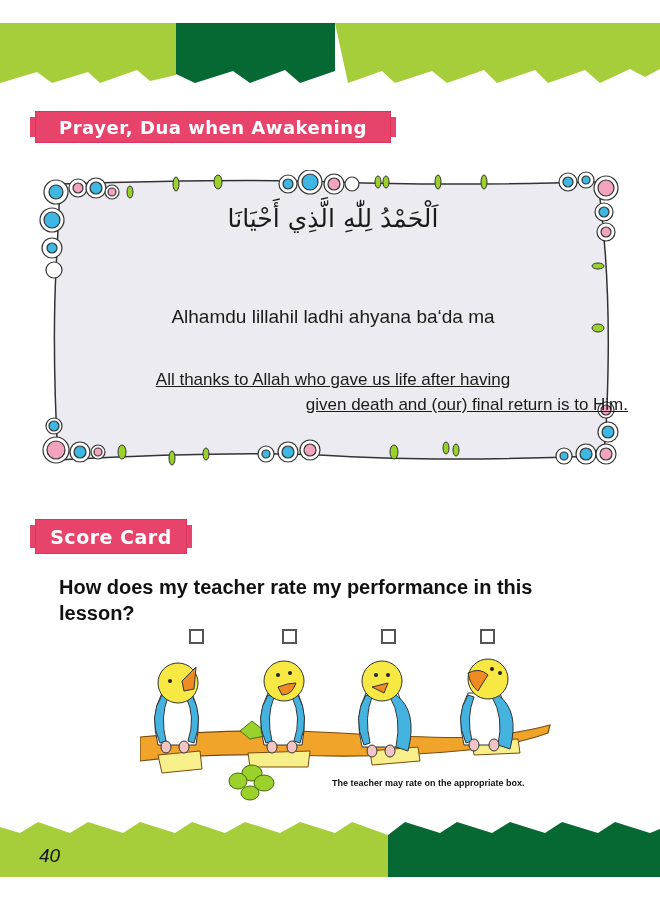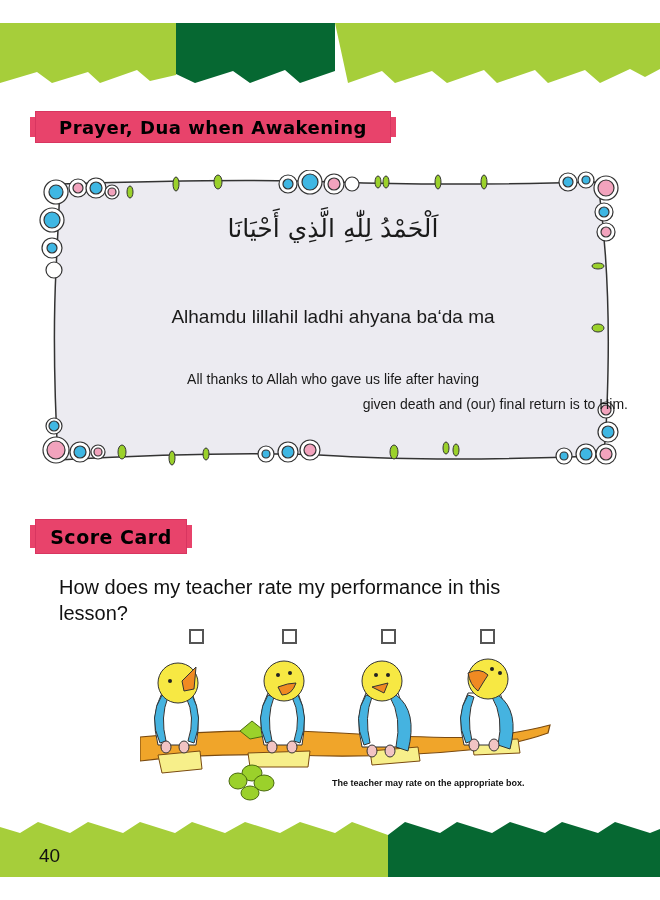--- a/index.html
+++ b/index.html
@@ -1,38 +1,38 @@
 <!DOCTYPE html>
 <html><head>
 <meta charset="utf-8">
 <style>
   html, body { margin:0; padding:0; }
   body { width:660px; height:900px; background:#ffffff; position:relative; overflow:hidden; font-family:"Liberation Sans", sans-serif; }
   .abs { position:absolute; }
   .band { position:absolute; left:0; width:660px; }
   .banner {
-    position:absolute; background:#e8436b; color:#000000;
+    position:absolute; background:#e8436b; color:#ffffff;
     font-family:"DejaVu Sans", sans-serif; font-weight:bold;
     display:flex; align-items:center; justify-content:center;
     letter-spacing:0.5px;
     box-shadow: inset 0 0 0 1px #d83560;
   }
   .banner::before, .banner::after {
     content:""; position:absolute; top:6px; bottom:6px; width:5px; background:#e8436b;
   }
   .banner::before { left:-5px; }
   .banner::after { right:-5px; }
   .card-text { position:absolute; left:0; width:100%; text-align:center; color:#1a1a1a; }
   .arabic { font-family:"DejaVu Serif", serif; direction:rtl; font-size:25px; }
   .translit { font-size:19px; line-height:26px; }
-  .translation { font-size:14px; line-height:25px; }
-  .question { font-weight:normal; font-size:20px; line-height:26px; color:#111; }
+  .translation { font-size:17px; line-height:25px;text-decoration:underline; }
+  .question { font-weight:bold; font-size:20px; line-height:26px; color:#111; }
   .checkbox { position:absolute; width:15px; height:15px; border:2px solid #555; background:#fff; box-sizing:border-box; }
   .note { font-weight:bold; font-size:9px; color:#111; }
-  .pagenum { font-size:19px; color:#111; }
+  .pagenum { font-size:19px; color:#111;font-style:italic; }
 </style>
 </head>
 <body>
 
 <svg class="band" style="top:23px;" width="660" height="62" viewBox="0 0 660 62">
   <polygon fill="#a6ce3a" points="0,0 176,0 176,52 150,58 137,47 100,60 88,49 52,60 37,49 0,60"></polygon>
   <polygon fill="#066832" points="176,0 335,0 335,48 300,60 285,47 250,60 233,48 195,60 176,51"></polygon>
   <polygon fill="#a6ce3a" points="335,0 660,0 660,46 645,54 630,46 600,60 585,47 548,60 535,47 497,60 484,47 447,60 432,48 395,60 382,48 348,60"></polygon>
 </svg>
 
@@ -128,21 +128,21 @@
       <ellipse cx="560" cy="158" rx="6" ry="4"></ellipse>
       <ellipse cx="84" cy="282" rx="4" ry="7"></ellipse>
       <ellipse cx="134" cy="288" rx="3" ry="7"></ellipse>
       <ellipse cx="168" cy="284" rx="3" ry="6"></ellipse>
       <ellipse cx="356" cy="282" rx="4" ry="7"></ellipse>
       <ellipse cx="408" cy="278" rx="3" ry="6"></ellipse>
         <ellipse cx="418" cy="280" rx="3" ry="6"></ellipse>
     </g>
   </svg>
 
-  <div class="card-text arabic" style="top:44px;">اَلْحَمْدُ لِلّٰهِ الَّذِي أَحْيَانَا</div>
+  <div class="card-text arabic" style="top:34px;">اَلْحَمْدُ لِلّٰهِ الَّذِي أَحْيَانَا</div>
   <div class="card-text translit" style="top:134px;">Alhamdu lillahil ladhi ahyana ba‘da ma</div>
   <div class="card-text translation" style="top:197px;">All thanks to Allah who gave us life after having</div>
   <div class="card-text translation" style="top:222px;text-align:right;">given death and (our) final return is to Him.</div>
 </div>
 
 <div class="banner" style="left:35px; top:519px; width:152px; height:35px; font-size:19px;">
   <span>Score Card</span>
 </div>
 
 <div class="abs question" style="left:59px; top:574px; width:560px;">

